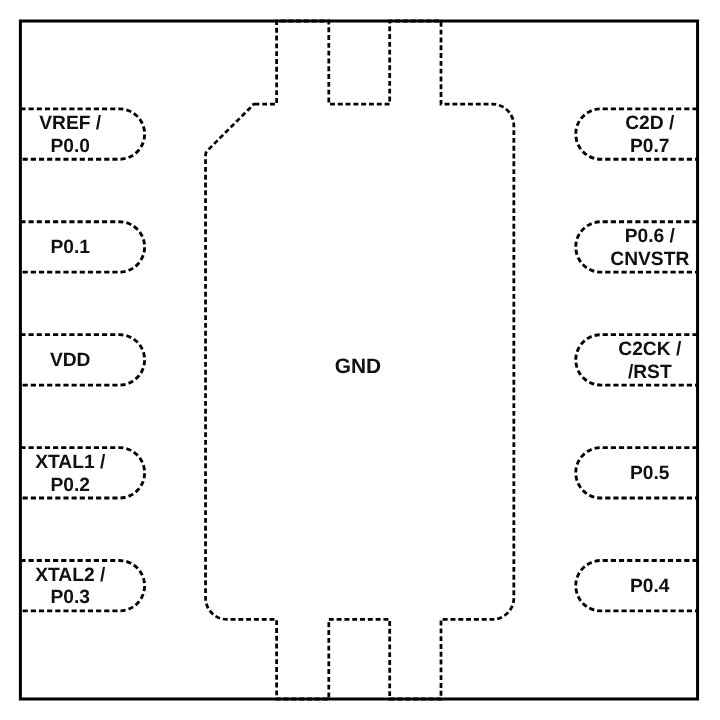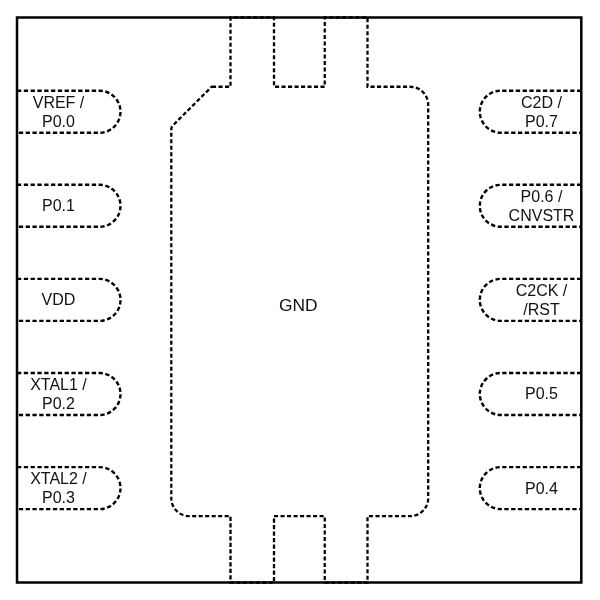--- a/index.html
+++ b/index.html
@@ -1,16 +1,16 @@
 <!DOCTYPE html>
 <html><head>
 <meta charset="utf-8">
 <style>
   html,body{margin:0;padding:0;background:#ffffff;}
-  .wrap{width:600px;height:600px;position:relative;}
+  .wrap{width:600px;height:600px;position:relative;font-weight:bold;}
   svg{position:absolute;left:0;top:0;}
   text{font-family:"Liberation Sans",sans-serif;font-size:16px;fill:#111111;}
 </style>
 </head>
 <body>
 <div class="wrap">
 <svg width="600" height="600" viewBox="0 0 600 600">
 
   <rect x="17" y="17.5" width="564.3" height="565" fill="none" stroke="#000" stroke-width="2.5"></rect>
 

